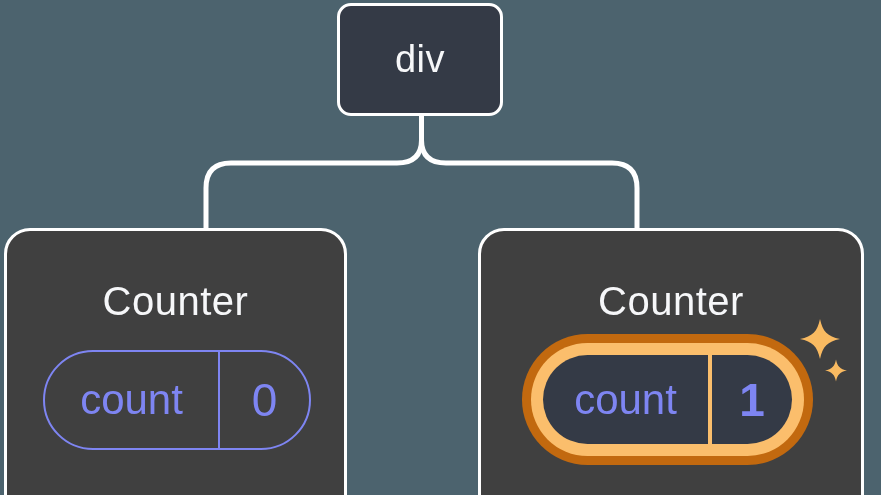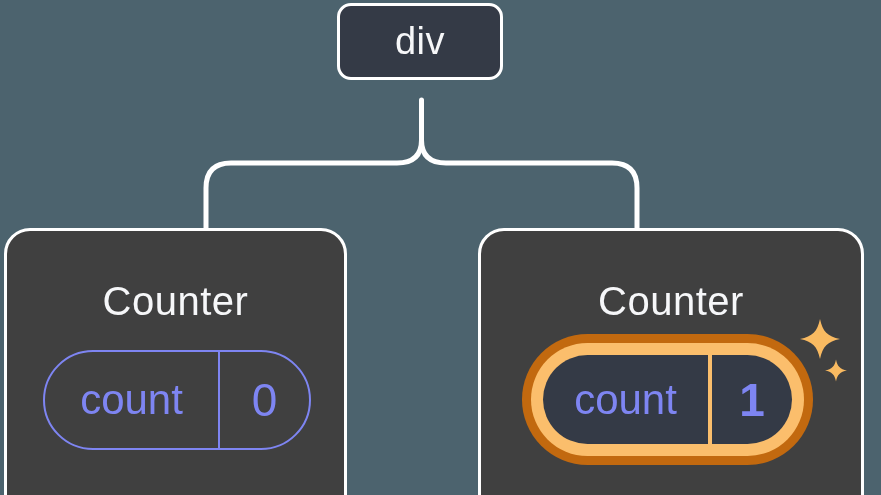--- a/index.html
+++ b/index.html
@@ -13,21 +13,21 @@
   }
   .connectors {
     position: absolute;
     left: 0; top: 0;
     width: 881px; height: 495px;
     pointer-events: none;
   }
   .node-root {
     position: absolute;
     left: 337px; top: 3px;
-    width: 166px; height: 77px;
+    width: 166px; height: 113px;
     box-sizing: border-box;
     background: #343A46;
     border: 3px solid #FFFFFF;
     border-radius: 14px;
     display: flex;
     align-items: center;
     justify-content: center;
   }
   .node-root-label {
     color: #F6F7F9;

